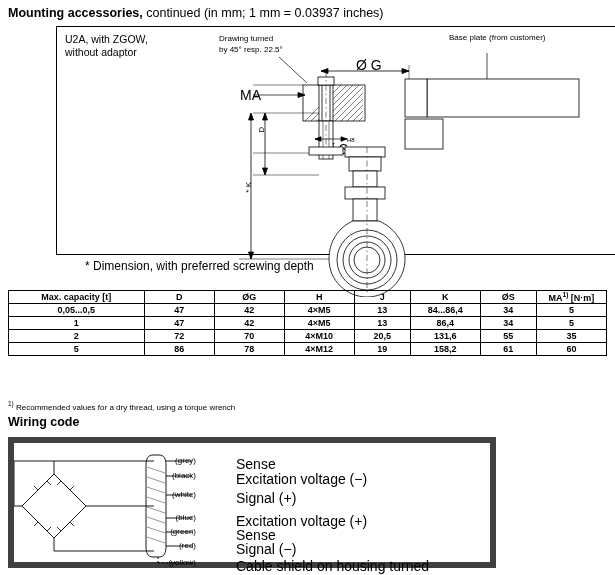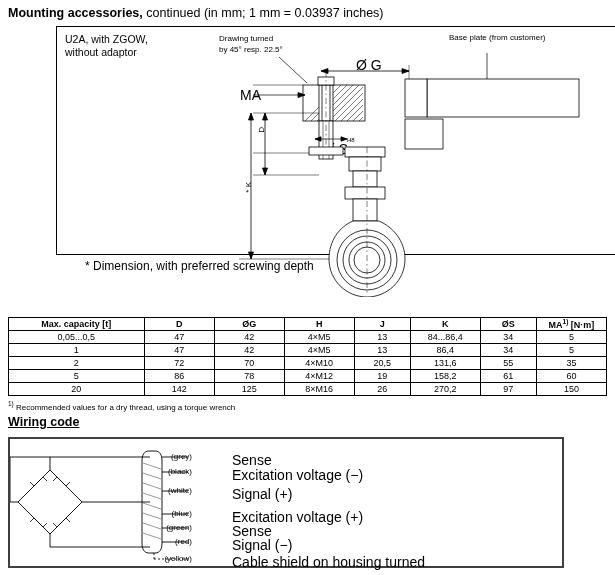--- a/index.html
+++ b/index.html
@@ -49,54 +49,54 @@
   .lbl { position: absolute; font-size: 14px; }
   .vert {
     position: absolute; font-size: 8px;
     writing-mode: vertical-rl; transform: rotate(180deg);
   }
 
   svg.fig-svg { position: absolute; left: 0; top: 0; }
 
   
   .table-wrap {
-    position: absolute; left: 8px; top: 317px; width: 599px;
+    position: absolute; left: 8px; top: 290px; width: 599px;
   }
   table.spec {
     border-collapse: collapse;
     width: 599px;
     font-size: 9px;
   }
   table.spec th, table.spec td {
     border: 1px solid #000;
     text-align: center;
     height: 13px;
     padding: 0 2px;
-    font-weight: normal;
+    font-weight: bold;
   }
   table.spec thead th { font-weight: bold; font-size: 9px; }
   table.spec td.first, table.spec th.first { width: 128px; }
   table.spec td.c, table.spec th.c { width: 66px; }
   table.spec td.cn, table.spec th.cn { width: 53px; }
   .sup { font-size: 6.5px; vertical-align: super; }
 
   .tbl-footnote {
     position: absolute; left: 8px; top: 400px;
     font-size: 8px;
   }
 
   
   .wiring-title {
     position: absolute; left: 8px; top: 415px;
-    font-size: 12.5px; font-weight: bold; text-decoration: underline;
+    font-size: 12.5px; font-weight: bold;
   }
   .wiring-box {
     position: absolute; left: 8px; top: 437px;
-    width: 556px; height: 131px;
-    border: 2px solid #404040;
+    width: 488px; height: 131px;
+    border: 6px solid #404040;
     background: #fff;
   }
   .wire-lbl {
     position: absolute; font-size: 8px; text-align: right;
   }
   .wire-desc {
     position: absolute; font-size: 14px;
   }
 </style>
 </head>
@@ -267,30 +267,20 @@
         <tr>
           <td class="first">5</td>
           <td class="c">86</td>
           <td class="c">78</td>
           <td class="c">4×M12</td>
           <td class="cn">19</td>
           <td class="c">158,2</td>
           <td class="cn">61</td>
           <td class="c">60</td>
         </tr>
-        <tr>
-          <td class="first">20</td>
-          <td class="c">142</td>
-          <td class="c">125</td>
-          <td class="c">8×M16</td>
-          <td class="cn">26</td>
-          <td class="c">270,2</td>
-          <td class="cn">97</td>
-          <td class="c">150</td>
-        </tr>
       </tbody>
     </table>
   </div>
 
   <div class="tbl-footnote">
     <span class="sup">1)</span><span> Recommended values for a dry thread, using a torque wrench</span>
   </div>
 
   <div class="wiring-title">Wiring code</div>
 

